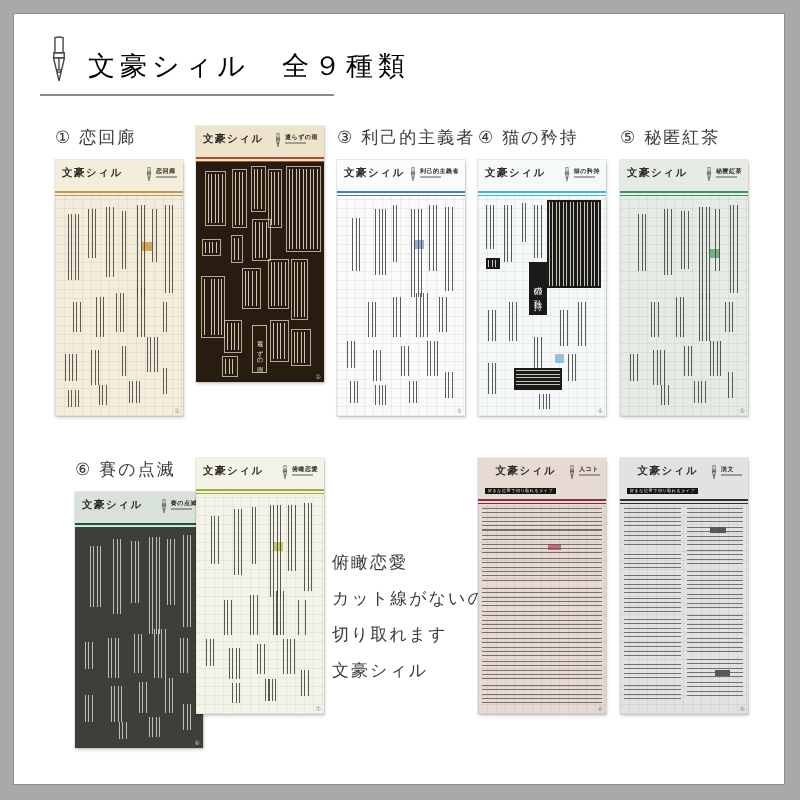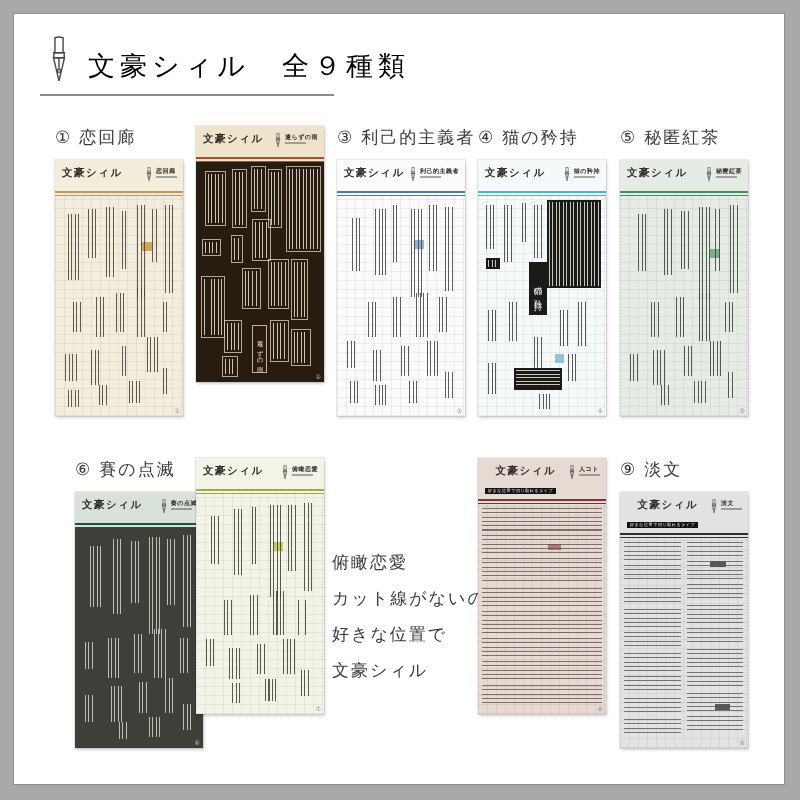--- a/index.html
+++ b/index.html
@@ -81,21 +81,21 @@
   <path d="M6.2 15 L13.8 15 L10 31 Z"></path>
   <line x1="10" y1="15" x2="10" y2="22.5"></line>
   <circle cx="10" cy="24" r="1.1"></circle>
 </svg>
 <div class="page-title">文豪シィル　全９種類</div>
 <div class="title-underline"></div>
 
 <div class="note">
   <div>俯瞰恋愛</div>
   <div>カット線がないので</div>
-  <div>好きな位置で</div>
+  <div>切り取れます</div>
   <div>文豪シィル</div>
 </div>
 
 <div class="card" style="left:55px;top:126px;">
     <div class="card-label"><span class="num">①</span><span>恋回廊</span></div>
     <div class="sheet" style="--paper: #f3eddc; --line: #c09758; --body: #f3eddc; --ink: #46403a; --hl: #c79b3b;">
       <div class="sheet-head">
         <div>
           <div class="brand">文豪シィル</div>
         </div>
@@ -472,21 +472,20 @@
         <div class="blk h" style="left: 3%; top: 26%; width: 94%; height: 12%;"></div>
         <div class="blk h" style="left: 3%; top: 40%; width: 94%; height: 9%;"></div>
         <div class="blk h" style="left: 3%; top: 51%; width: 94%; height: 11%;"></div>
         <div class="blk h" style="left: 3%; top: 64%; width: 94%; height: 9%;"></div>
         <div class="blk h" style="left: 3%; top: 75%; width: 94%; height: 9%;"></div>
         <div class="blk h" style="left: 3%; top: 86%; width: 94%; height: 10%;"></div>
       </div>
     </div>
   </div>
 <div class="card" style="left:620px;top:458px;">
-    <div class="card-label"><span class="num">⑨</span><span>淡文</span></div>
     <div class="sheet" style="--paper: #e2e2e2; --line: #2f2f2f; --body: #e2e2e2; --ink: #575757; --hl: #3f3f3f;">
       <div class="sheet-head">
         <div><div class="brand">文豪シィル</div><div class="caption">好きな位置で切り取れるタイプ</div></div>
         <div class="tag">
           <svg viewBox="0 0 20 44" fill="none" stroke="#4a4a4a" stroke-width="1.6">
             <path d="M7 1 L13 1 L13 13 L7 13 Z"></path>
             <path d="M5.8 13 L14.2 13 L14.2 17 L5.8 17 Z"></path>
             <path d="M5.6 17 L14.4 17 L10 36 Z"></path>
             <line x1="10" y1="17" x2="10" y2="26"></line>
             <circle cx="10" cy="27.5" r="1.3"></circle>

